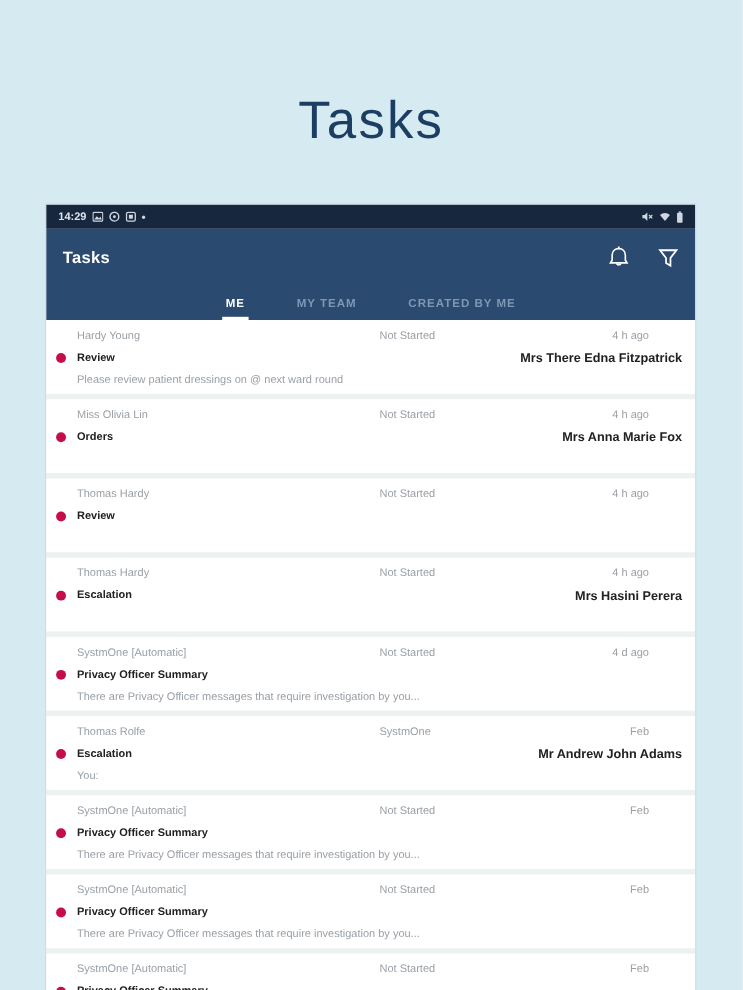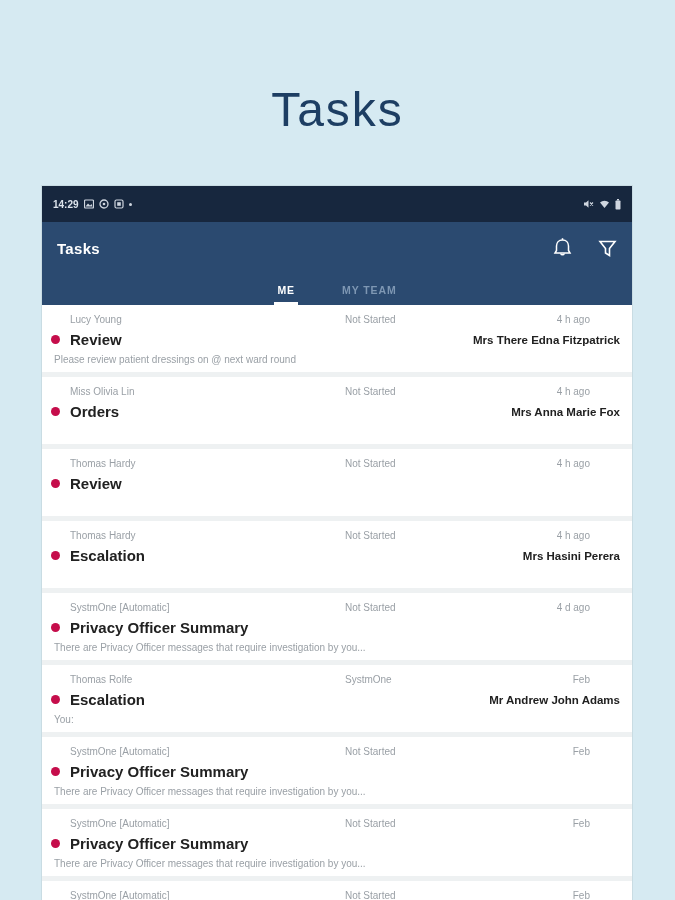--- a/index.html
+++ b/index.html
@@ -21,21 +21,21 @@
   .phone {
     position:absolute; left:42px; top:186px;
     width:590px; height:714px;
     background:#eef1f2;
     overflow:hidden;
     box-shadow:0 0 0 1px rgba(0,0,0,0.06);
   }
 
   
   .status-bar {
-    height:36px; background:#17273e;
+    height:22px; background:#17273e;
     display:flex; align-items:center;
     padding:0 11px; gap:5px;
     color:#dde4ec; font-size:10px; font-weight:bold;
   }
   .status-bar svg { display:block; }
   .sb-right { margin-left:auto; display:flex; align-items:center; gap:5px; }
   .sb-dot { width:3px; height:3px; background:#cfd6df; border-radius:50%; }
 
   
   .app-bar {
@@ -80,27 +80,27 @@
   .task-time { text-align:right; }
   .task-row2 {
     margin-top:8px; position:relative; padding-left:28px; padding-right:12px;
     display:flex; align-items:center; height:13px;
   }
   .task-dot {
     position:absolute; left:9px; top:2px;
     width:9px; height:9px; border-radius:50%;
     background:#c50d4b;
   }
-  .task-title { font-size:15px; font-weight:bold; color:#212121; }
+  .task-title { font-size:10px; font-weight:bold; color:#212121; }
   .task-patient {
     margin-left:auto; font-size:11.5px; font-weight:bold; color:#212121;
     white-space:nowrap;
   }
   .task-desc {
-    margin-top:8px; padding-left:12px; padding-right:16px;
+    margin-top:8px; padding-left:28px; padding-right:16px;
     font-size:10px; color:#9aa0a6;
     white-space:nowrap; overflow:hidden; text-overflow:ellipsis;
   }
 </style>
 </head>
 <body>
 
 <h1 class="page-title">Tasks</h1>
 
 <div class="phone">
@@ -161,27 +161,28 @@
         <svg width="19" height="19" viewBox="0 0 19 19" fill="none" stroke="#ffffff" stroke-width="1.6">
           <path d="M2 2.5 H17 L11.5 9.5 V16.5 L7.5 14 V9.5 Z"></path>
         </svg>
       </span>
     </span>
   </div>
 
   <div class="tab-bar">
     <div class="tab active">ME</div>
     <div class="tab">MY TEAM</div>
+    <div class="tab">CREATED BY ME</div>
   </div>
 
   <div class="task-list">
   <div class="task-card">
     <div class="task-row1">
       <span></span>
-      <span class="task-sender">Lucy Young</span>
+      <span class="task-sender">Hardy Young</span>
       <span class="task-status">Not Started</span>
       <span class="task-time">4 h ago</span>
       <span></span>
     </div>
     <div class="task-row2">
       <span class="task-dot"></span>
       <span class="task-title">Review</span>
       <span class="task-patient">Mrs There Edna Fitzpatrick</span>
     </div>
     <div class="task-desc">Please review patient dressings on @ next ward round</div>

